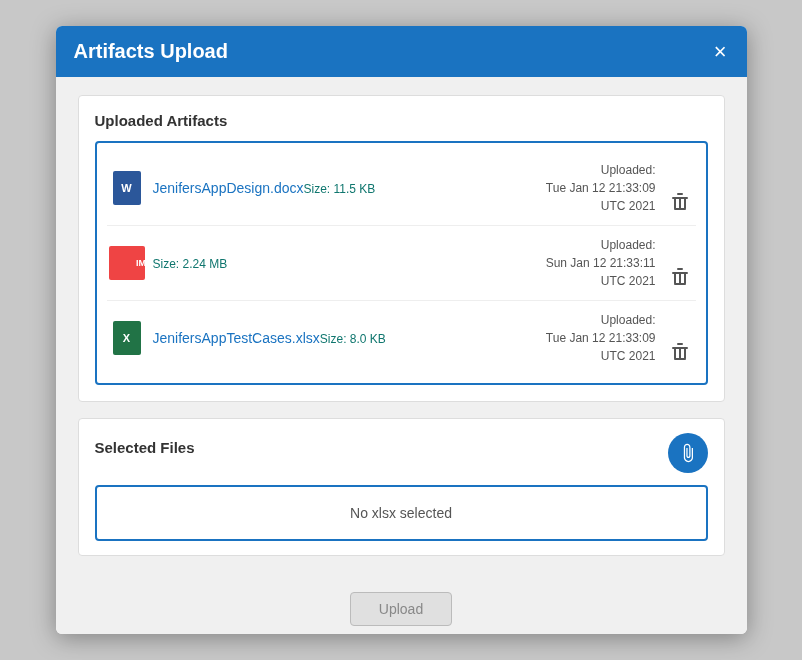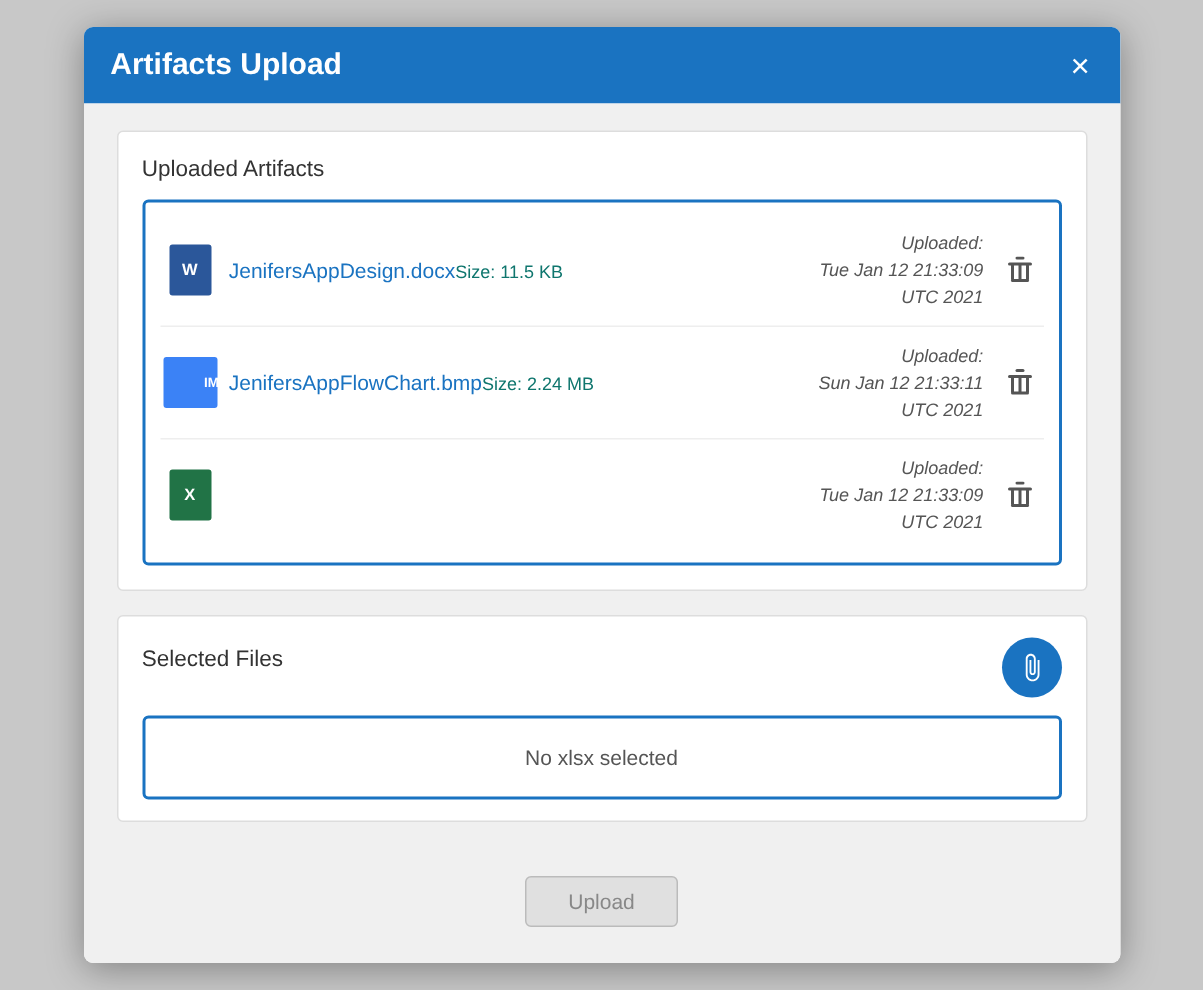--- a/index.html
+++ b/index.html
@@ -59,21 +59,21 @@
       background: #fff;
       border-radius: 4px;
       padding: 16px 16px 16px 16px;
       border: 1px solid #ddd;
     }
 
     .section-title {
       font-size: 15px;
       color: #333;
       margin-bottom: 12px;
-      font-weight: normal;
+      font-weight: bold;
     }
 
     .artifacts-list {
       border: 2px solid #1a73c1;
       border-radius: 4px;
       padding: 8px 10px;
     }
 
     .artifact-item {
       display: flex;
@@ -115,23 +115,22 @@
     }
 
     .artifact-size {
       color: #0f766e;
       font-size: 12px;
       margin-top: 2px;
     }
 
     .artifact-right {
       display: flex;
-      align-items: center;
+      align-items: flex-end;
       gap: 12px;
-      font-style: italic;
     }
 
     .artifact-upload-info {
       text-align: right;
       font-size: 12px;
       color: #555;
       line-height: 1.5;
     }
 
     .delete-btn {
@@ -177,21 +176,21 @@
       border-radius: 4px;
       padding: 18px;
       text-align: center;
       color: #555;
       font-size: 14px;
     }
 
     .footer {
       display: flex;
       justify-content: center;
-      padding: 14px 0 24px 0;
+      padding: 14px 0 8px 0;
       background: #f0f0f0;
     }
 
     .upload-btn {
       background: #e0e0e0;
       border: 1px solid #bbb;
       border-radius: 4px;
       padding: 8px 28px;
       font-size: 14px;
       color: #888;
@@ -208,21 +207,21 @@
       align-items: center;
       justify-content: center;
       color: white;
       font-size: 11px;
       font-weight: bold;
       position: relative;
     }
 
     
     .icon-bmp {
-      background: #3b82f6;
+      background: #ef4444;
       border-radius: 2px;
       width: 28px;
       height: 34px;
       display: flex;
       align-items: center;
       justify-content: center;
       color: white;
       font-size: 9px;
       font-weight: bold;
       padding-left: 36px;
@@ -286,21 +285,20 @@
             </button>
           </div>
         </div>
 
         <div class="artifact-item">
           <div class="artifact-left">
             <div class="file-icon">
               <div class="icon-bmp">IMG</div>
             </div>
             <div class="artifact-info">
-              <a class="artifact-name">JenifersAppFlowChart.bmp</a>
               <span class="artifact-size">Size: 2.24 MB</span>
             </div>
           </div>
           <div class="artifact-right">
             <div class="artifact-upload-info">
               <span>Uploaded:</span><br>
               <span>Sun Jan 12 21:33:11</span><br>
               <span>UTC 2021</span>
             </div>
             <button class="delete-btn">
@@ -313,20 +311,24 @@
                 <rect x="2" y="15" width="12" height="2" rx="1"></rect>
               </svg>
             </button>
           </div>
         </div>
 
         <div class="artifact-item">
           <div class="artifact-left">
             <div class="file-icon">
               <div class="icon-excel">X</div>
+            </div>
+            <div class="artifact-info">
+              <a class="artifact-name">JenifersAppTestCases.xlsx</a>
+              <span class="artifact-size">Size: 8.0 KB</span>
             </div>
           </div>
           <div class="artifact-right">
             <div class="artifact-upload-info">
               <span>Uploaded:</span><br>
               <span>Tue Jan 12 21:33:09</span><br>
               <span>UTC 2021</span>
             </div>
             <button class="delete-btn">
               <svg width="16" height="18" viewBox="0 0 16 18" fill="currentColor">

